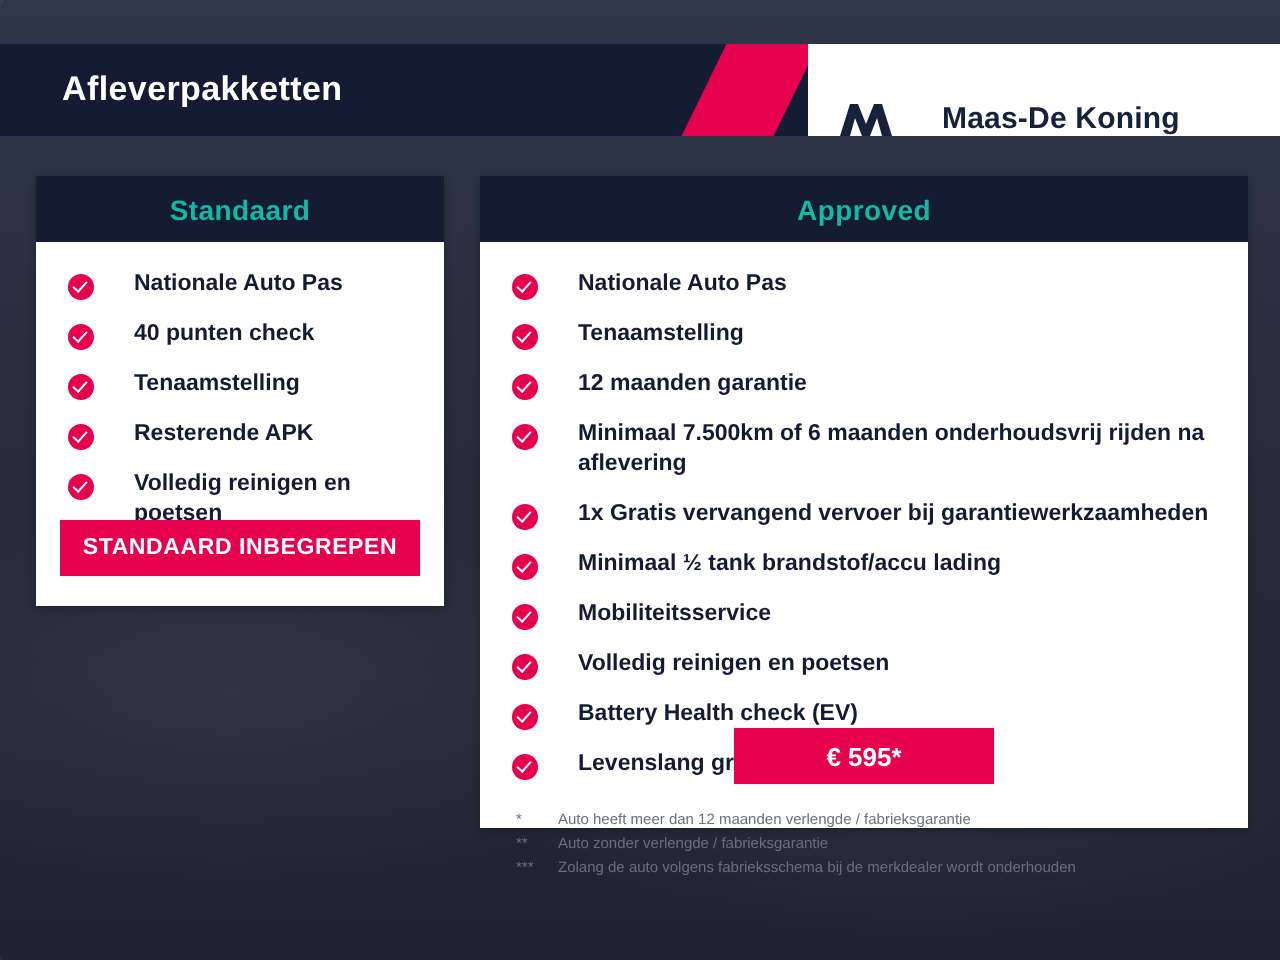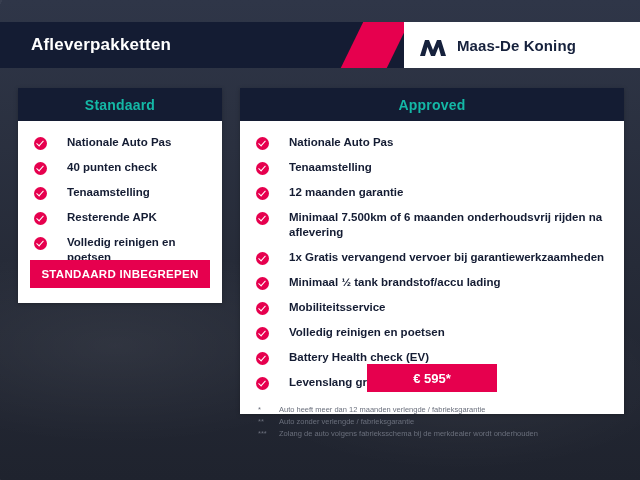--- a/index.html
+++ b/index.html
@@ -73,22 +73,22 @@
     position: absolute;
     left: 404px; top: 0;
     width: 236px; height: 46px;
     background: #ffffff;
   }
   .brand {
     position: absolute;
     left: 420px; top: 0;
     height: 46px;
     display: flex;
-    align-items: center;
-    gap: 9px;
+    align-items: flex-end;
+    gap: 23px;
   }
   .brand-mark {
     width: 28px; height: 22px;
     position: relative;
     display: block;
   }
   .brand-name {
     color: #16213c;
     font-size: 15px;
     font-weight: bold;

